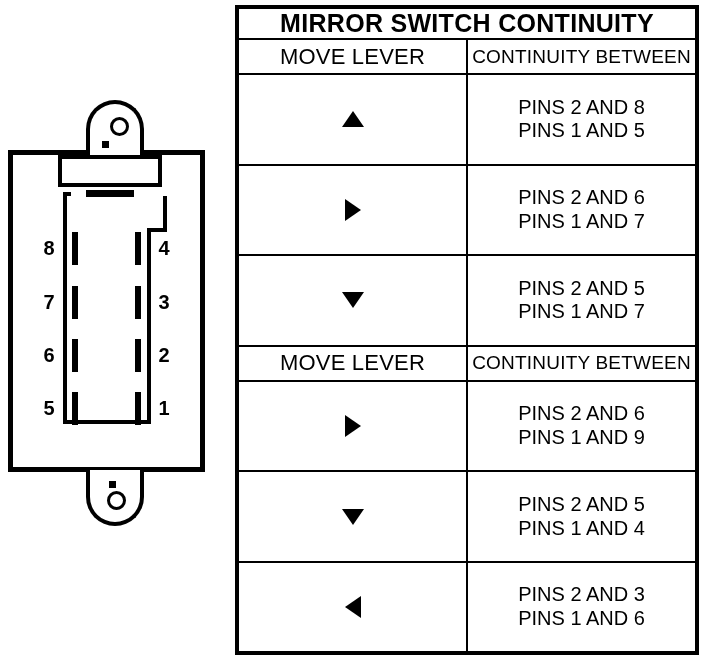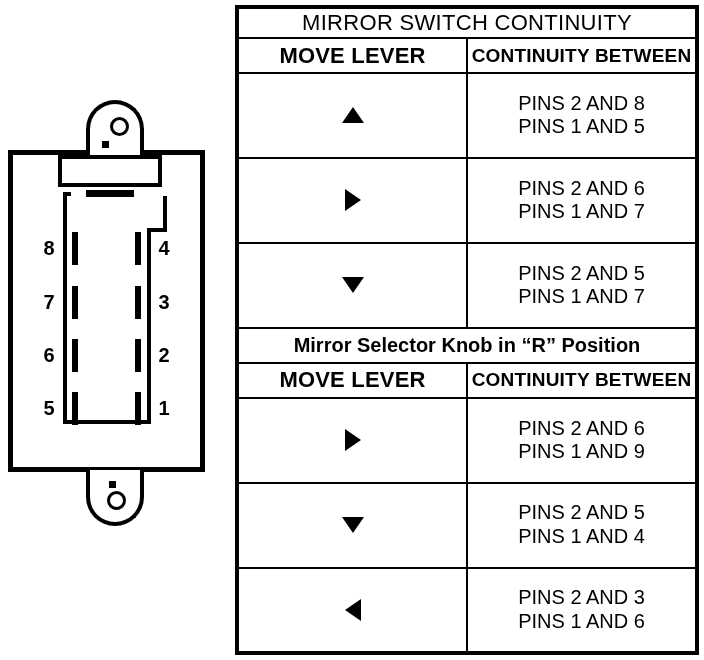--- a/index.html
+++ b/index.html
@@ -205,34 +205,34 @@
     vertical-align: middle;
     padding: 0;
     background: #fff;
   }
   .tbl td.nb-top { border-top: none; }
   .tbl td.nb-left { border-left: none; }
   .tbl td.nb-right { border-right: none; }
   .tbl td.nb-bottom { border-bottom: none; border-radius: 24px; }
 
   .title-cell {
-    font-size: 22px;
-    font-weight: normal;
+    font-size: 25px;
+    font-weight: bold;
     letter-spacing: 0.3px;
     height: 28px;
   }
   .section-cell {
     font-size: 20px;
     font-weight: bold;
     font-style: normal;
     height: 33px;
   }
   .colhead-cell {
     font-size: 19px;
-    font-weight: bold;
+    font-weight: normal;
     height: 33px;
     letter-spacing: 0.2px;
     margin-top: 9px;
   }
   .lever-cell {
     width: 170px;
     font-size: 22px;
   }
   .pins-cell {
     font-size: 20px;
@@ -373,23 +373,20 @@
               </div>
           </td>
           <td class="pins-cell nb-right">
             <span class="pin-line">PINS 2 AND 5</span>
             <span class="pin-line">PINS 1 AND 7</span>
           </td>
         </tr>
 
 
         <tr>
-          <td colspan="2" class="section-cell nb-left nb-right">Mirror Selector Knob in “R” Position</td>
-        </tr>
-        <tr>
           <td class="colhead-cell lever-cell nb-left">MOVE LEVER</td>
           <td class="colhead-cell nb-right">CONTINUITY BETWEEN</td>
         </tr>
 
 
         <tr>
           <td class="lever-cell nb-left">
             <div class="arrow-wrap">
                 <span class="arrow arrow-right"></span>
               </div>

